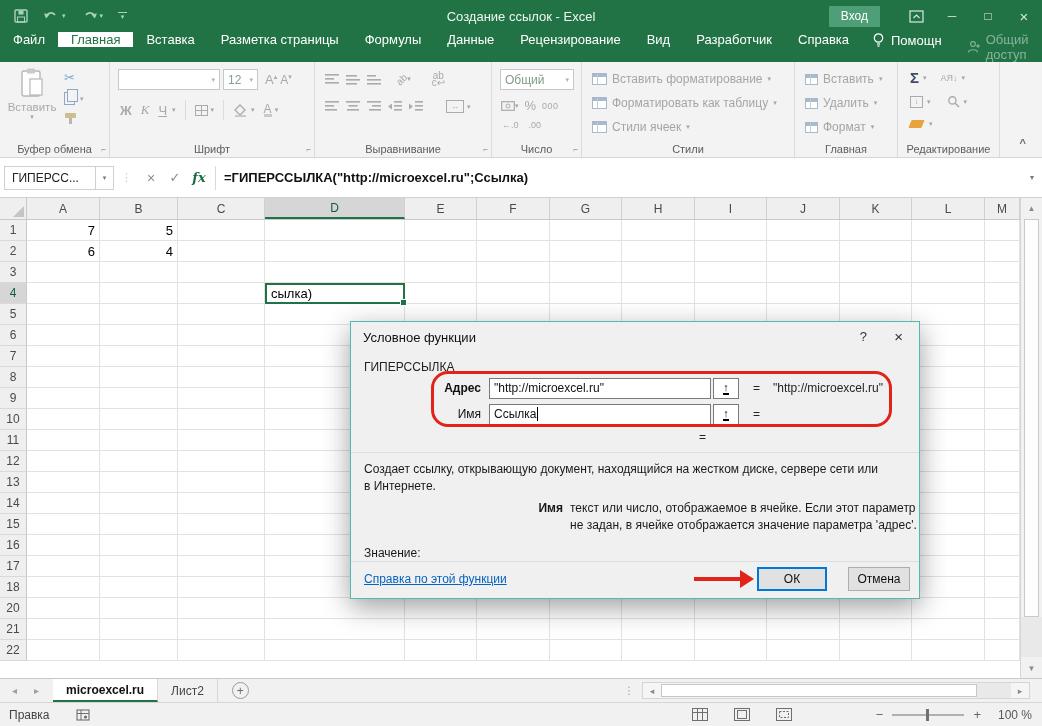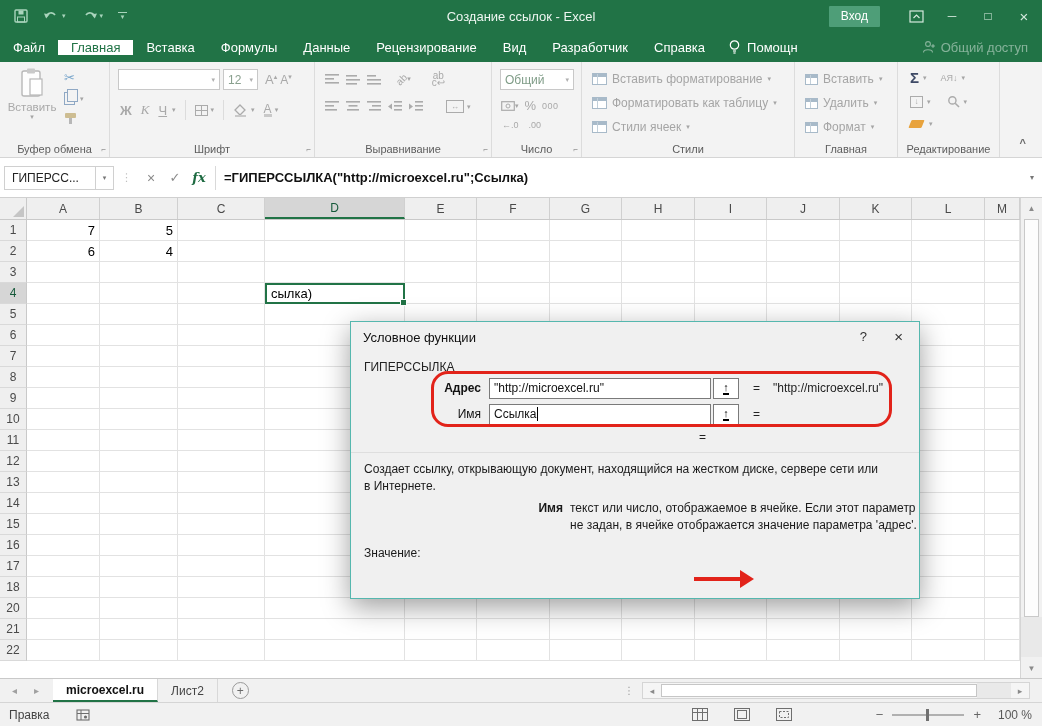--- a/index.html
+++ b/index.html
@@ -12,21 +12,21 @@
   .qat .qbtn{display:flex;align-items:center;color:#a9d4bc;}
   .qat .dd{font-size:7px;color:#a9d4bc;margin-left:2px;}
   #win-title{position:absolute;left:0;right:0;top:0;height:32px;display:flex;align-items:center;justify-content:center;
              font-size:13px;color:#eef6f1;pointer-events:none;}
   .win-ctrls{position:absolute;right:0;top:0;height:32px;display:flex;align-items:center;}
   .signin{height:21px;padding:0 12px;background:#4e9e78;border-radius:1px;display:flex;align-items:center;
           font-size:12px;color:#fff;margin-right:18px;}
   .wbtn{width:36px;height:32px;display:flex;align-items:center;justify-content:center;color:#d6eade;font-size:12px;}
   .wbtn.close{font-size:15px;}
   
-  #tabrow{left:0;top:32px;width:1042px;height:30px;background:#217346;display:flex;align-items:center;}
+  #tabrow{left:0;top:32px;width:1042px;height:30px;background:#217346;display:flex;align-items:flex-start;}
   .rtab{padding:0 13px;display:flex;align-items:center;font-size:13px;color:#fff;white-space:nowrap;}
   .rtab.active{background:#fff;color:#217346;}
   #assist{display:flex;align-items:center;gap:6px;padding:0 10px;color:#fff;font-size:13px;}
   #share{margin-left:auto;display:flex;align-items:center;gap:5px;padding:0 14px;color:rgba(255,255,255,.45);font-size:13px;}
   
   #ribbon{left:0;top:62px;width:1042px;height:96px;background:#f3f3f3;border-bottom:1px solid #d5d5d5;box-sizing:border-box;}
   .rgroup{position:absolute;top:0;height:95px;border-right:1px solid #dcdcdc;box-sizing:border-box;}
   .glabel{position:absolute;bottom:2px;left:0;right:0;text-align:center;font-size:11px;color:#5d5d5d;}
   .launcher{position:absolute;right:3px;bottom:3px;font-size:8px;color:#949494;}
   .dis{color:#a9a9a9;}
@@ -187,20 +187,21 @@
     <span class="wbtn">─</span>
     <span class="wbtn">□</span>
     <span class="wbtn close">×</span>
   </div>
 </div>
 
 <div class="abs" id="tabrow">
   <div class="rtab">Файл</div>
   <div class="rtab active">Главная</div>
   <div class="rtab">Вставка</div>
+  <div class="rtab">Разметка страницы</div>
   <div class="rtab">Формулы</div>
   <div class="rtab">Данные</div>
   <div class="rtab">Рецензирование</div>
   <div class="rtab">Вид</div>
   <div class="rtab">Разработчик</div>
   <div class="rtab">Справка</div>
   <div id="assist">
     <span>
       <svg width="13" height="16" viewBox="0 0 13 16">
           <circle cx="6.5" cy="6" r="4.2" fill="none" stroke="#fff" stroke-width="1.2"></circle>
@@ -925,17 +926,22 @@
 
   <div class="loneeq">=</div>
   <div class="dline"></div>
   <div class="ddesc">Создает ссылку, открывающую документ, находящийся на жестком диске, сервере сети или в Интернете.</div>
   <div class="phelp">
     <b>Имя</b>
       <span>текст или число, отображаемое в ячейке. Если этот параметр не задан, в ячейке отображается значение параметра 'адрес'.</span>
   </div>
   <div class="dvalue">Значение:</div>
 
+  <div class="dfooter">
+    <span class="dlink">Справка по этой функции</span>
+    <div class="btn ok">ОК</div>
+    <div class="btn cancel">Отмена</div>
+  </div>
 </div>
 
 <div class="abs" id="redbox"></div>
 <div class="abs" id="redarrow-line"></div>
 <div class="abs" id="redarrow-head"></div>
 
 </body></html>

